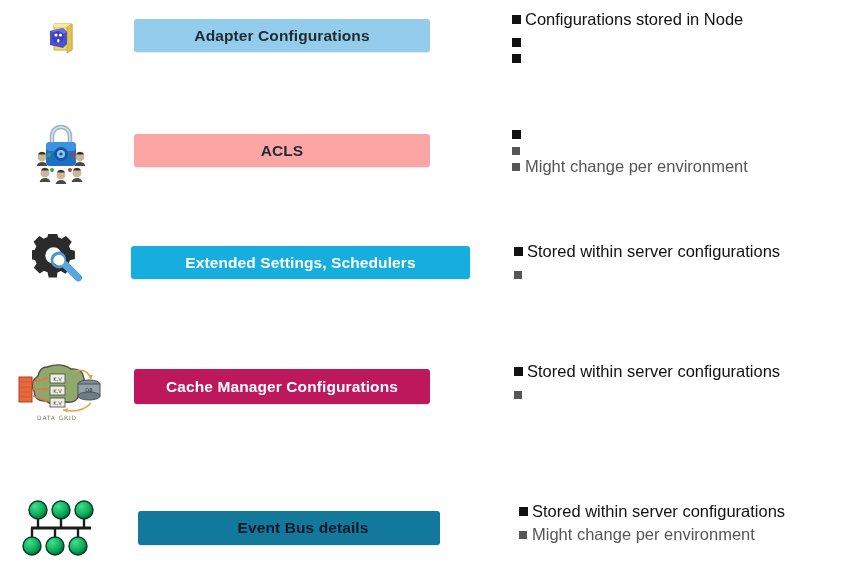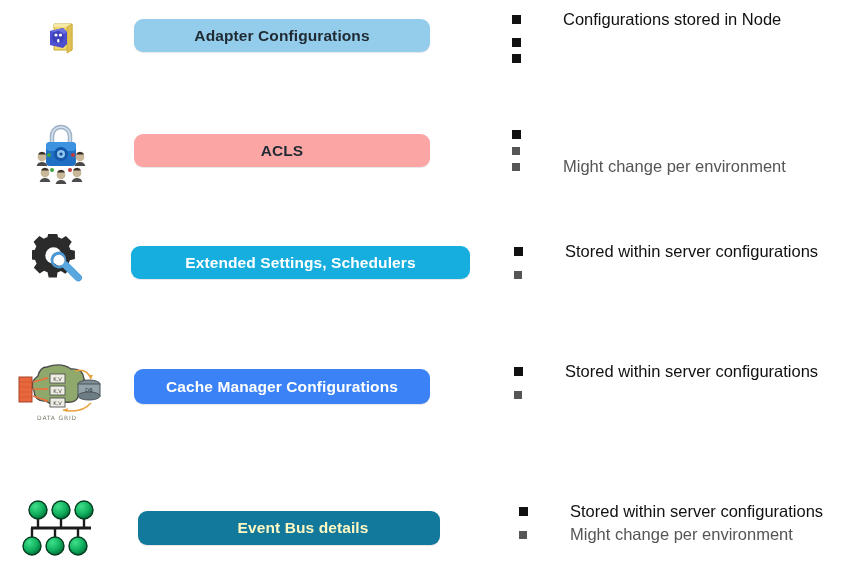--- a/index.html
+++ b/index.html
@@ -18,21 +18,21 @@
   .icon-cell{
     position:absolute;
     left:8px;
     width:105px;
     display:flex;align-items:center;justify-content:center;
   }
 
   
   .pill{
     position:absolute;
-    border-radius:9px;
+    border-radius:3px;
     display:flex;align-items:center;justify-content:center;
     box-sizing:border-box;
     box-shadow:0 1px 1px rgba(0,0,0,.10);
   }
   .pill-label{
     font-weight:bold;
     font-size:15.5px;
     letter-spacing:.1px;
     white-space:nowrap;
     line-height:1;
@@ -54,21 +54,21 @@
     display:inline-block;
     width:9px;height:9px;
     flex:0 0 auto;
     margin-top:7px;
     margin-right:4px;
   }
   .bullet.lvl1{color:#111111;}
   .bullet.lvl1 .marker{background:#111111;}
   .bullet.lvl2{color:#555555;}
   .bullet.lvl2 .marker{background:#565656;width:8px;height:8px;margin-top:8px;margin-right:5px;}
-  .bullet .txt{display:inline-block;margin-left:38px;}
+  .bullet .txt{display:inline-block;}
 
   svg{display:block;}
 </style>
 </head>
 <body>
 
 <div class="slide">
 
   <div class="row">
 
@@ -248,21 +248,21 @@
           <path d="M58 14 q12 -3 16 8" fill="none" stroke="#E8A13C" stroke-width="1.5"></path>
           <polygon points="74,22 71,18 76,18" fill="#E8A13C"></polygon>
           <path d="M74 46 q-10 11 -28 7" fill="none" stroke="#E8A13C" stroke-width="1.5"></path>
           <polygon points="46,53 51,51 50,55" fill="#E8A13C"></polygon>
 
           <text x="40" y="63" font-size="6" fill="#7B7B6B" text-anchor="middle" font-family="DejaVu Sans, sans-serif" letter-spacing="0.8">DATA GRID</text>
         </svg>
       </span>
     </div>
 
-    <div class="pill" style="left:134px;top:369px;width:296px;height:35px;background:#3b82f6;">
+    <div class="pill" style="left:134px;top:369px;width:296px;height:35px;background:#be185d;">
       <span class="pill-label" style="color:#FFFFFF;">Cache Manager Configurations</span>
     </div>
 
     <div class="bullets" style="left:514px;top:360px;">
       <div class="bullet lvl1">
         <span class="marker"></span>
         <span class="txt">Stored within server configurations</span>
       </div>
       <div class="bullet lvl2">
         <span class="marker"></span>
@@ -298,21 +298,21 @@
           <circle cx="63" cy="13" r="9" fill="url(#nodeg)" stroke="#023D20" stroke-width="1.4"></circle>
 
           <circle cx="11" cy="49" r="9" fill="url(#nodeg)" stroke="#023D20" stroke-width="1.4"></circle>
           <circle cx="34" cy="49" r="9" fill="url(#nodeg)" stroke="#023D20" stroke-width="1.4"></circle>
           <circle cx="57" cy="49" r="9" fill="url(#nodeg)" stroke="#023D20" stroke-width="1.4"></circle>
         </svg>
       </span>
     </div>
 
     <div class="pill" style="left:138px;top:511px;width:302px;height:34px;background:#12789C;">
-      <span class="pill-label" style="color:#fef9c3;padding-left:28px;">Event Bus details</span>
+      <span class="pill-label" style="color:#0f172a;padding-left:28px;">Event Bus details</span>
     </div>
 
     <div class="bullets" style="left:519px;top:500px;">
       <div class="bullet lvl1">
         <span class="marker"></span>
         <span class="txt">Stored within server configurations</span>
       </div>
       <div class="bullet lvl2">
         <span class="marker"></span>
         <span class="txt">Might change per environment</span>

